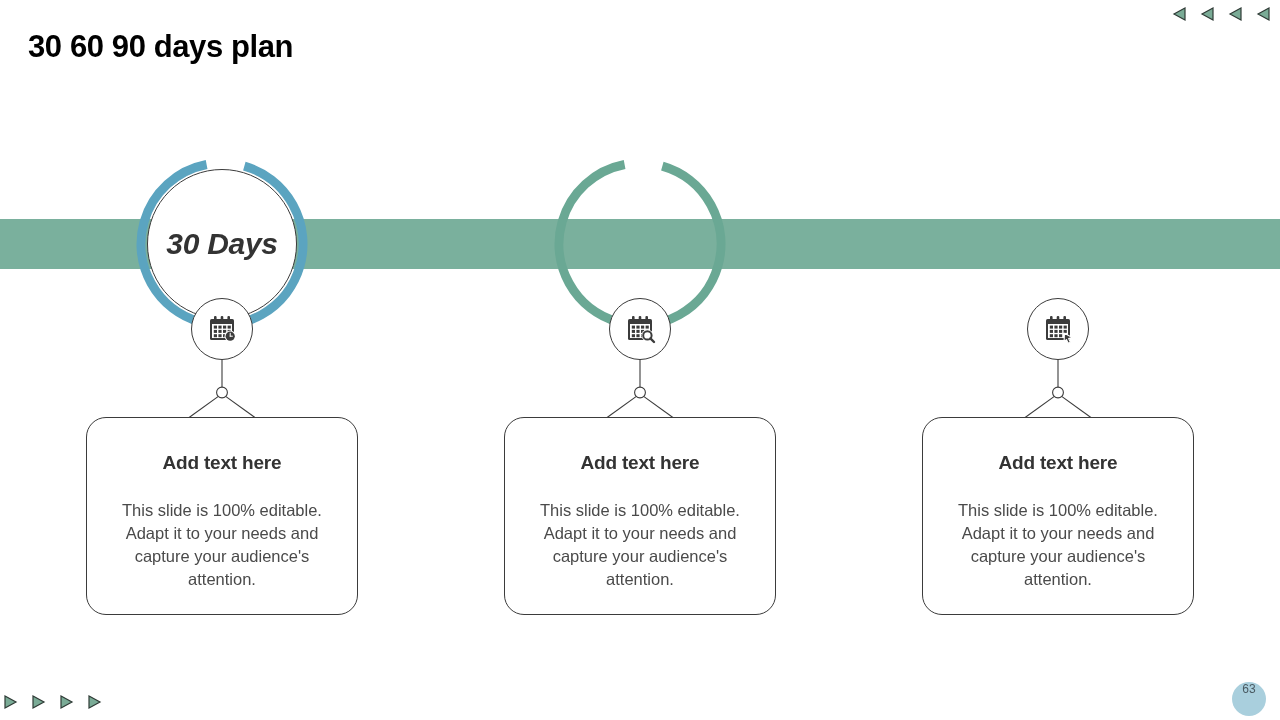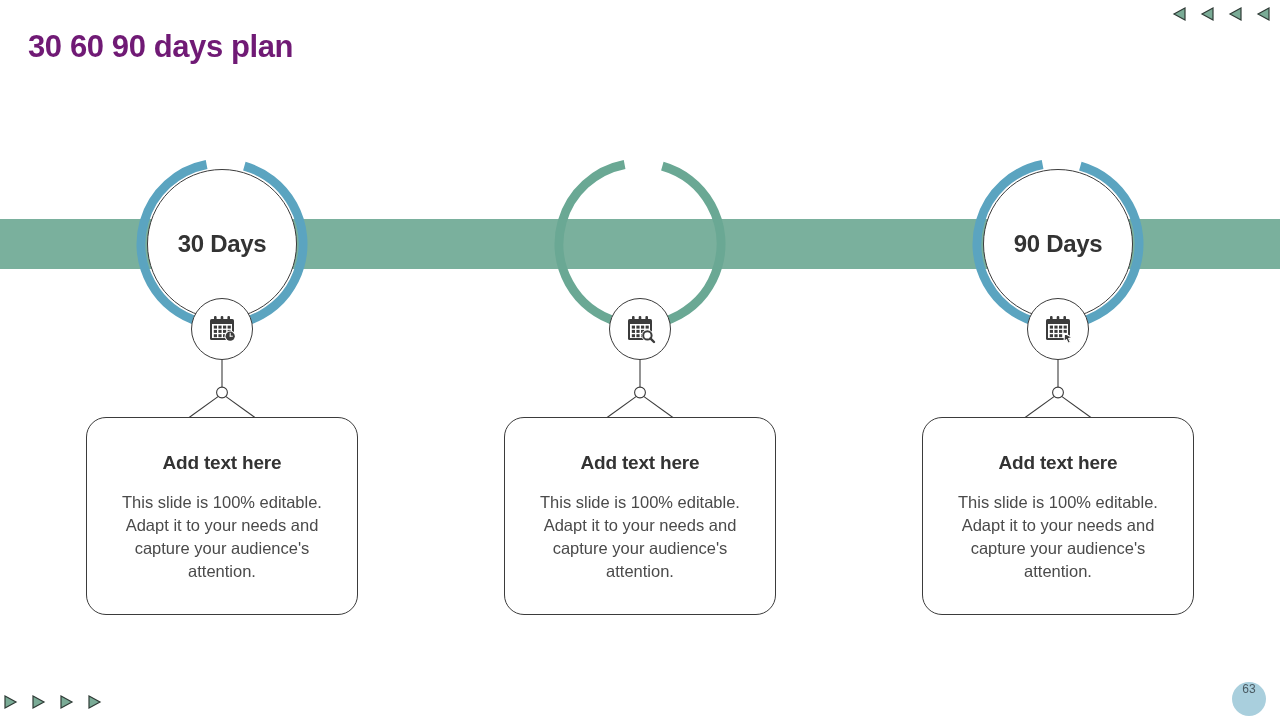--- a/index.html
+++ b/index.html
@@ -16,21 +16,21 @@
     color: #3a3a3a;
   }
 
   
   .slide-title {
     position: absolute;
     left: 28px;
     top: 29px;
     font-size: 31px;
     font-weight: bold;
-    color: #701a75;
+    color: #000000;
     letter-spacing: -0.4px;
     white-space: nowrap;
   }
 
   
   .tri-row {
     position: absolute;
     display: flex;
     align-items: center;
   }
@@ -115,24 +115,25 @@
     height: 150px;
     border-radius: 50%;
     background: #ffffff;
     border: 1.1px solid #3b3b3b;
     box-sizing: border-box;
     display: flex;
     align-items: center;
     justify-content: center;
   }
   .day-label {
-    font-size: 24px;
+    font-size: 30px;
     font-weight: bold;
     color: #333333;
     letter-spacing: -0.3px;
+    font-style: italic;
   }
 
   
   .icon-circle {
     position: absolute;
     left: 50%;
     top: 298px;
     width: 62px;
     height: 62px;
     margin-left: -31px;
@@ -180,20 +181,21 @@
     color: #333333;
     margin-bottom: 17px;
     letter-spacing: -0.2px;
   }
   .card-body {
     font-size: 16.5px;
     line-height: 23px;
     color: #4a4a4a;
     text-align: center;
     width: 206px;
+    margin-top: 8px;
   }
 </style>
 </head>
 <body>
 
 <div class="band"></div>
 
 <div class="slide-title">30 60 90 days plan</div>
 
 <div class="tri-row top-right" id="arrows-top">
@@ -329,28 +331,20 @@
           <circle cx="90" cy="34.5" r="5.4" fill="#ffffff" stroke="#3b3b3b" stroke-width="1.1"></circle>
           <line x1="86" y1="38.6" x2="55" y2="61" stroke="#3b3b3b" stroke-width="1.1"></line>
           <line x1="94" y1="38.6" x2="125" y2="61" stroke="#3b3b3b" stroke-width="1.1"></line>
         </svg></div>
       <div class="card">
         <div class="card-heading">Add text here</div>
         <div class="card-body">This slide is 100% editable. Adapt it to your needs and capture your audience's attention.</div>
       </div>
     </div>
     <div class="column" style="left:898px">
-      <div class="ring-wrap">
-        <svg class="ring-svg" viewBox="0 0 178 178" xmlns="http://www.w3.org/2000/svg">
-          <circle cx="89" cy="89" r="81" fill="none" stroke="#5ba4c0" stroke-width="9" stroke-linecap="butt" stroke-dasharray="470 39" transform="rotate(-74 89 89)"></circle>
-        </svg>
-        <div class="inner-circle">
-          <span class="day-label">90 Days</span>
-        </div>
-      </div>
       <div class="icon-circle">
         <span>
           <svg width="34" height="34" viewBox="0 0 34 34" xmlns="http://www.w3.org/2000/svg">
             <rect x="5" y="7" width="24" height="21" rx="1.6" fill="#3b3b3b"></rect>
             <rect x="7" y="12" width="20" height="14" fill="#ffffff"></rect>
             <rect x="9" y="4" width="2.6" height="6" rx="1.1" fill="#3b3b3b"></rect>
             <rect x="15.7" y="4" width="2.6" height="6" rx="1.1" fill="#3b3b3b"></rect>
             <rect x="22.4" y="4" width="2.6" height="6" rx="1.1" fill="#3b3b3b"></rect>
             <rect x="8.8" y="13.6" width="3.2" height="3" fill="#3b3b3b"></rect>
             <rect x="13.4" y="13.6" width="3.2" height="3" fill="#3b3b3b"></rect>

